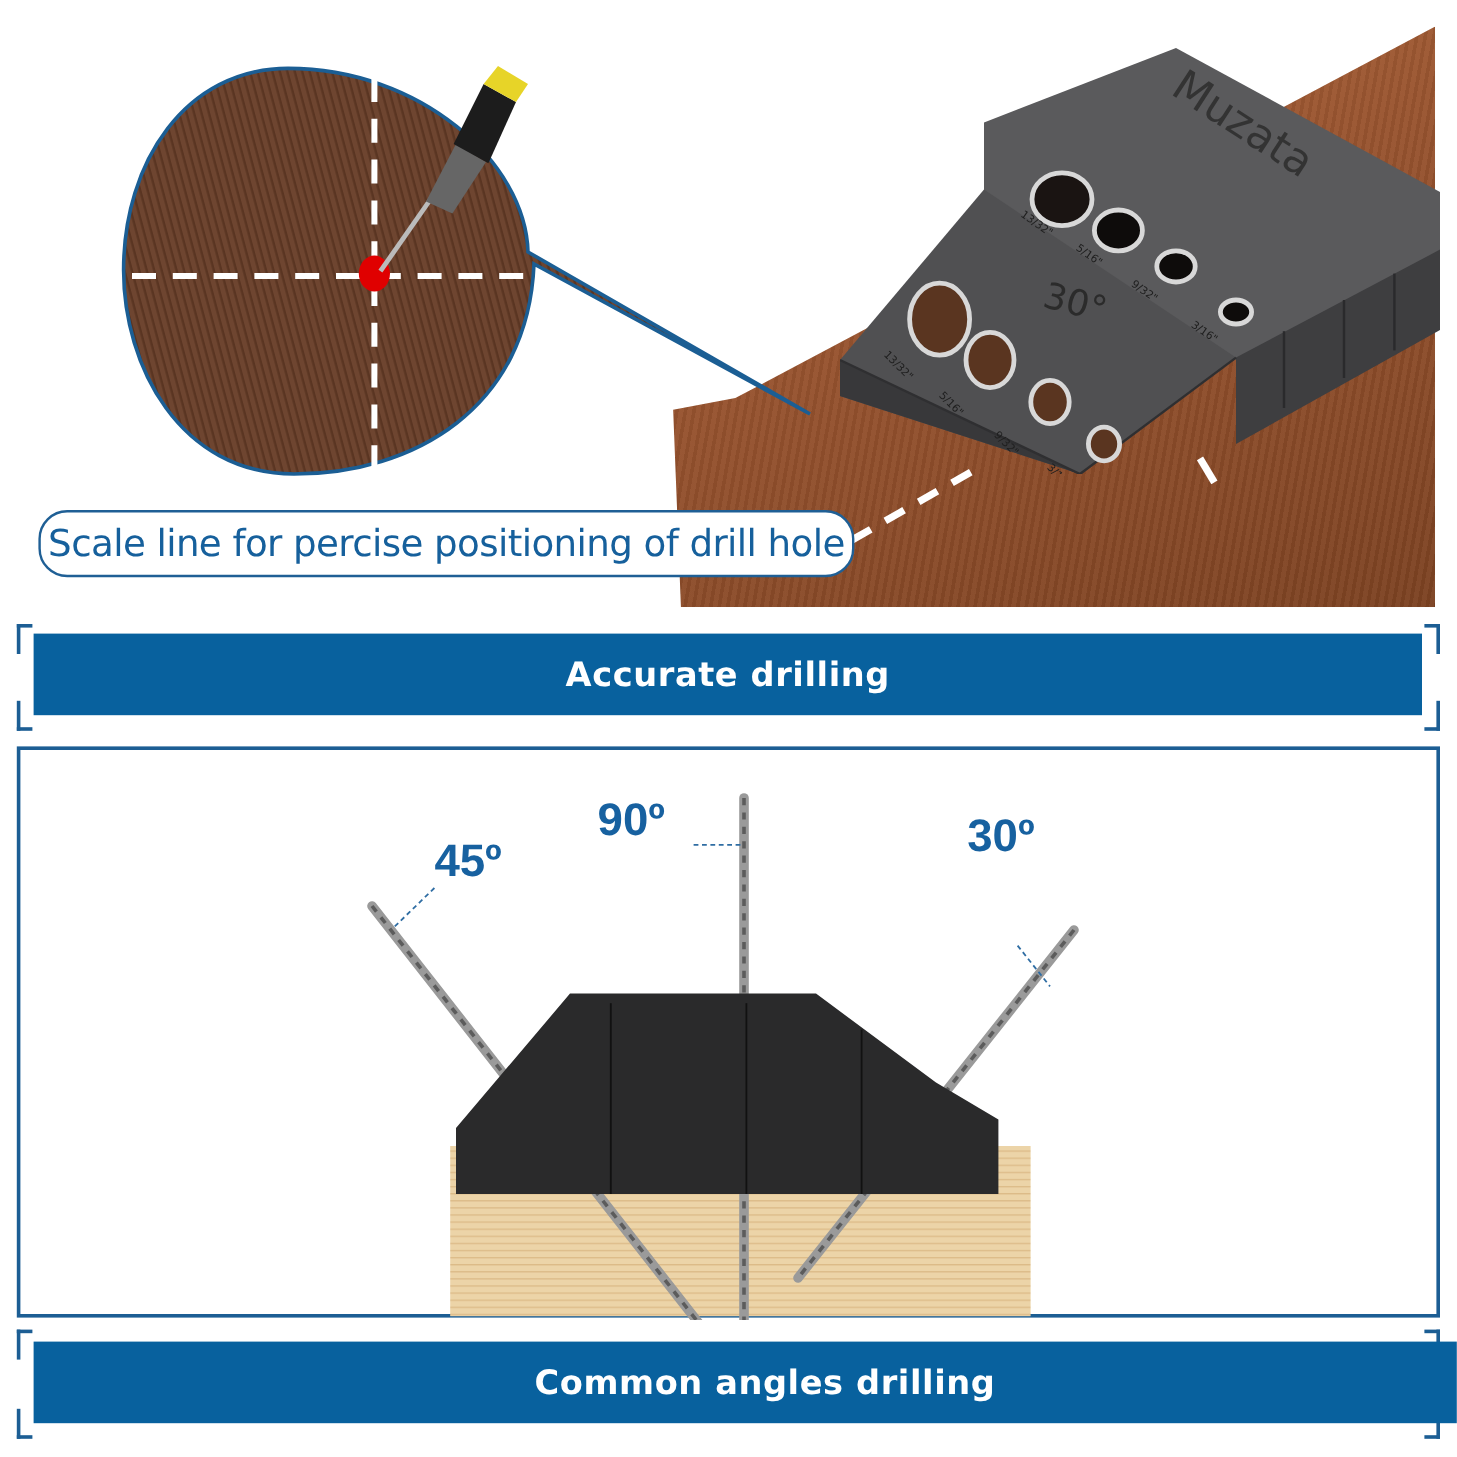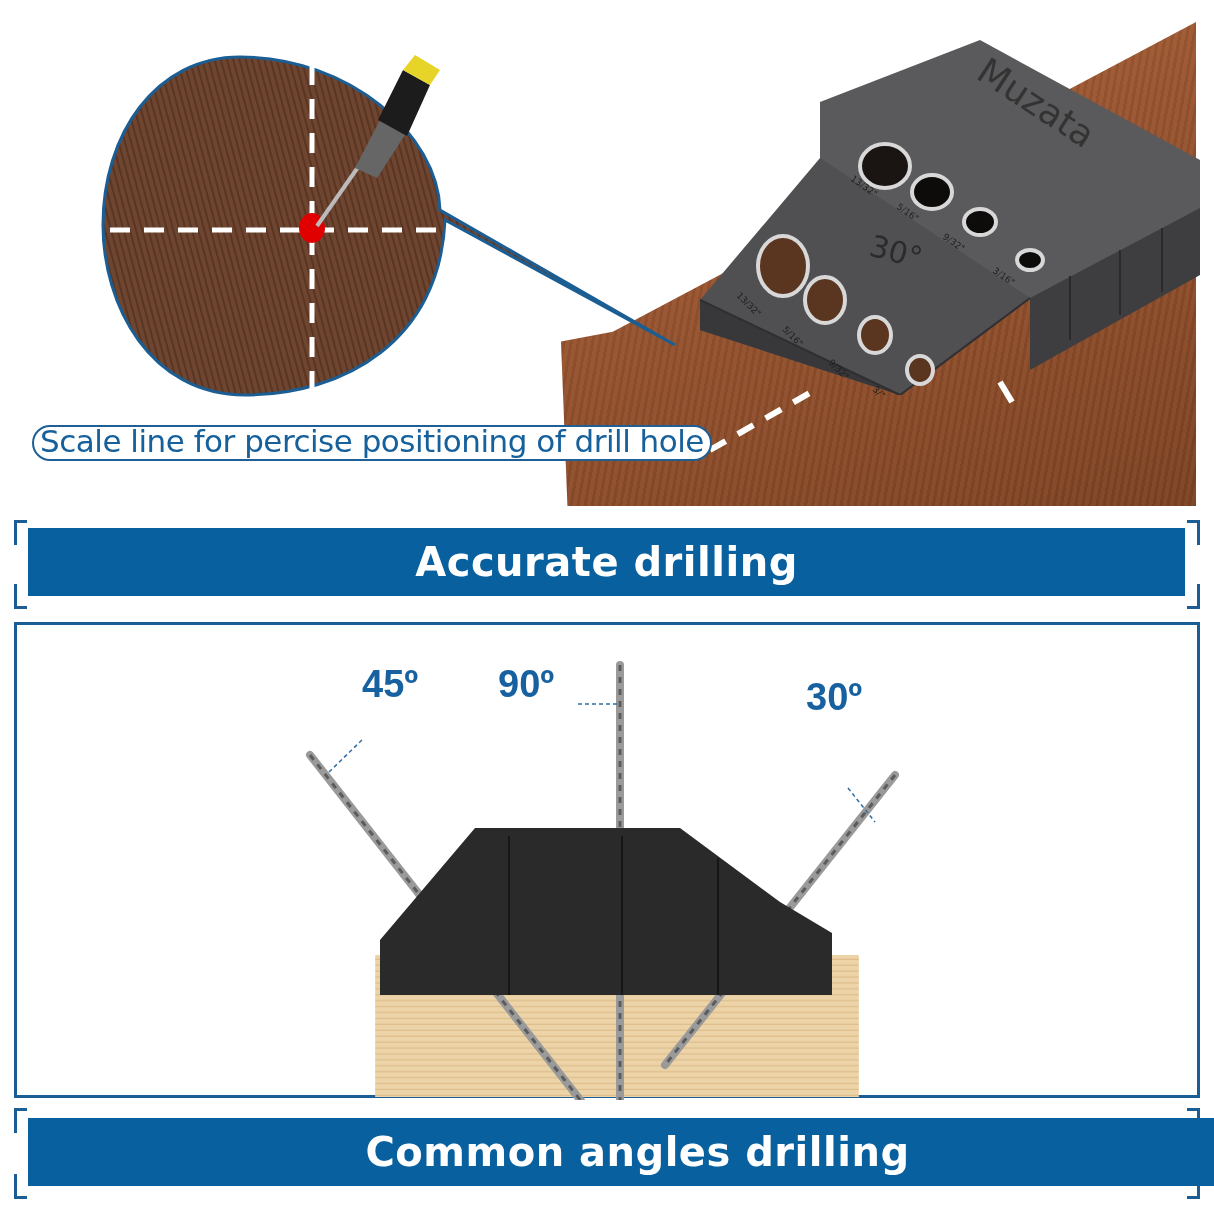--- a/index.html
+++ b/index.html
@@ -2,25 +2,25 @@
 <html><head>
 <meta charset="utf-8">
 <style>
   html,body{margin:0;padding:0;background:#fff;}
   body{width:1214px;height:1214px;position:relative;overflow:hidden;font-family:"Liberation Sans",sans-serif;}
   .abs{position:absolute;}
   
   .wood-block{position:absolute;left:548px;top:22px;width:648px;height:484px;background:linear-gradient(160deg,#b0693d 0%,#9a5530 40%,#7c4222 100%);clip-path:polygon(10% 64%,100% 0,100% 100%,3% 100%,2% 66%);}
   .wood-grain{position:absolute;inset:0;background:repeating-linear-gradient(100deg,rgba(0,0,0,0.05) 0 3px,rgba(255,255,255,0.03) 3px 7px);}
   .jig-top{position:absolute;left:700px;top:40px;width:500px;height:355px;}
-  .caption-pill{position:absolute;left:32px;top:425px;width:680px;height:36px;border:2px solid #1f5f95;border-radius:24px;background:#fff;box-sizing:border-box;display:flex;align-items:flex-end;justify-content:center;}
+  .caption-pill{position:absolute;left:32px;top:425px;width:680px;height:56px;border:2px solid #1f5f95;border-radius:24px;background:#fff;box-sizing:border-box;display:flex;align-items:center;justify-content:center;}
   .caption-pill span{color:#16609c;font-size:31px;letter-spacing:-0.5px;font-family:"DejaVu Sans",sans-serif;}
   
   .banner{position:absolute;left:28px;width:1157px;height:68px;background:#08619e;display:flex;align-items:center;justify-content:center;}
-  .banner span{color:#fff;font-weight:bold;font-size:40px;font-family:"DejaVu Sans",sans-serif;letter-spacing:0.5px;}
+  .banner span{color:#fff;font-weight:bold;font-size:28px;font-family:"DejaVu Sans",sans-serif;letter-spacing:0.5px;}
   .bracket{position:absolute;width:10px;height:22px;border-color:#1c5e94;border-style:solid;border-width:0;}
   .frame{position:absolute;left:14px;top:622px;width:1186px;height:476px;border:3px solid #1c5e94;box-sizing:border-box;}
   .angle-label{position:absolute;color:#1761a0;font-weight:bold;font-size:38px;font-family:"Liberation Sans",sans-serif;}
   .board{position:absolute;left:290px;top:955px;width:654px;height:192px;}
 </style>
 </head>
 <body>
 
 <div class="wood-block">
     <div class="wood-grain"></div>
@@ -133,21 +133,21 @@
   <line x1="342" y1="196" x2="342" y2="355" stroke="#111" stroke-width="1.5"></line>
   <line x1="438" y1="218" x2="438" y2="355" stroke="#111" stroke-width="1.5"></line>
 
   <g stroke="#2f6da3" stroke-width="1.5" stroke-dasharray="4 3" fill="none">
     <line x1="82" y1="100" x2="48" y2="133"></line>
     <line x1="298" y1="64" x2="338" y2="64"></line>
     <line x1="568" y1="148" x2="595" y2="182"></line>
   </g>
 </svg>
 
-<div class="angle-label" style="left:362px;top:663px;">45º</div>
+<div class="angle-label" style="left:362px;top:697px;">45º</div>
 <div class="angle-label" style="left:498px;top:663px;">90º</div>
 <div class="angle-label" style="left:806px;top:676px;">30º</div>
 
 <div class="bracket" style="left:14px;top:1108px;border-left-width:3px;border-top-width:3px;"></div>
 <div class="bracket" style="right:14px;top:1108px;border-right-width:3px;border-top-width:3px;"></div>
 <div class="bracket" style="left:14px;top:1174px;border-left-width:3px;border-bottom-width:3px;"></div>
 <div class="bracket" style="right:14px;top:1174px;border-right-width:3px;border-bottom-width:3px;"></div>
 <div class="banner" style="top:1118px;padding-left:31px;">
   <span>Common angles drilling</span>
 </div>

